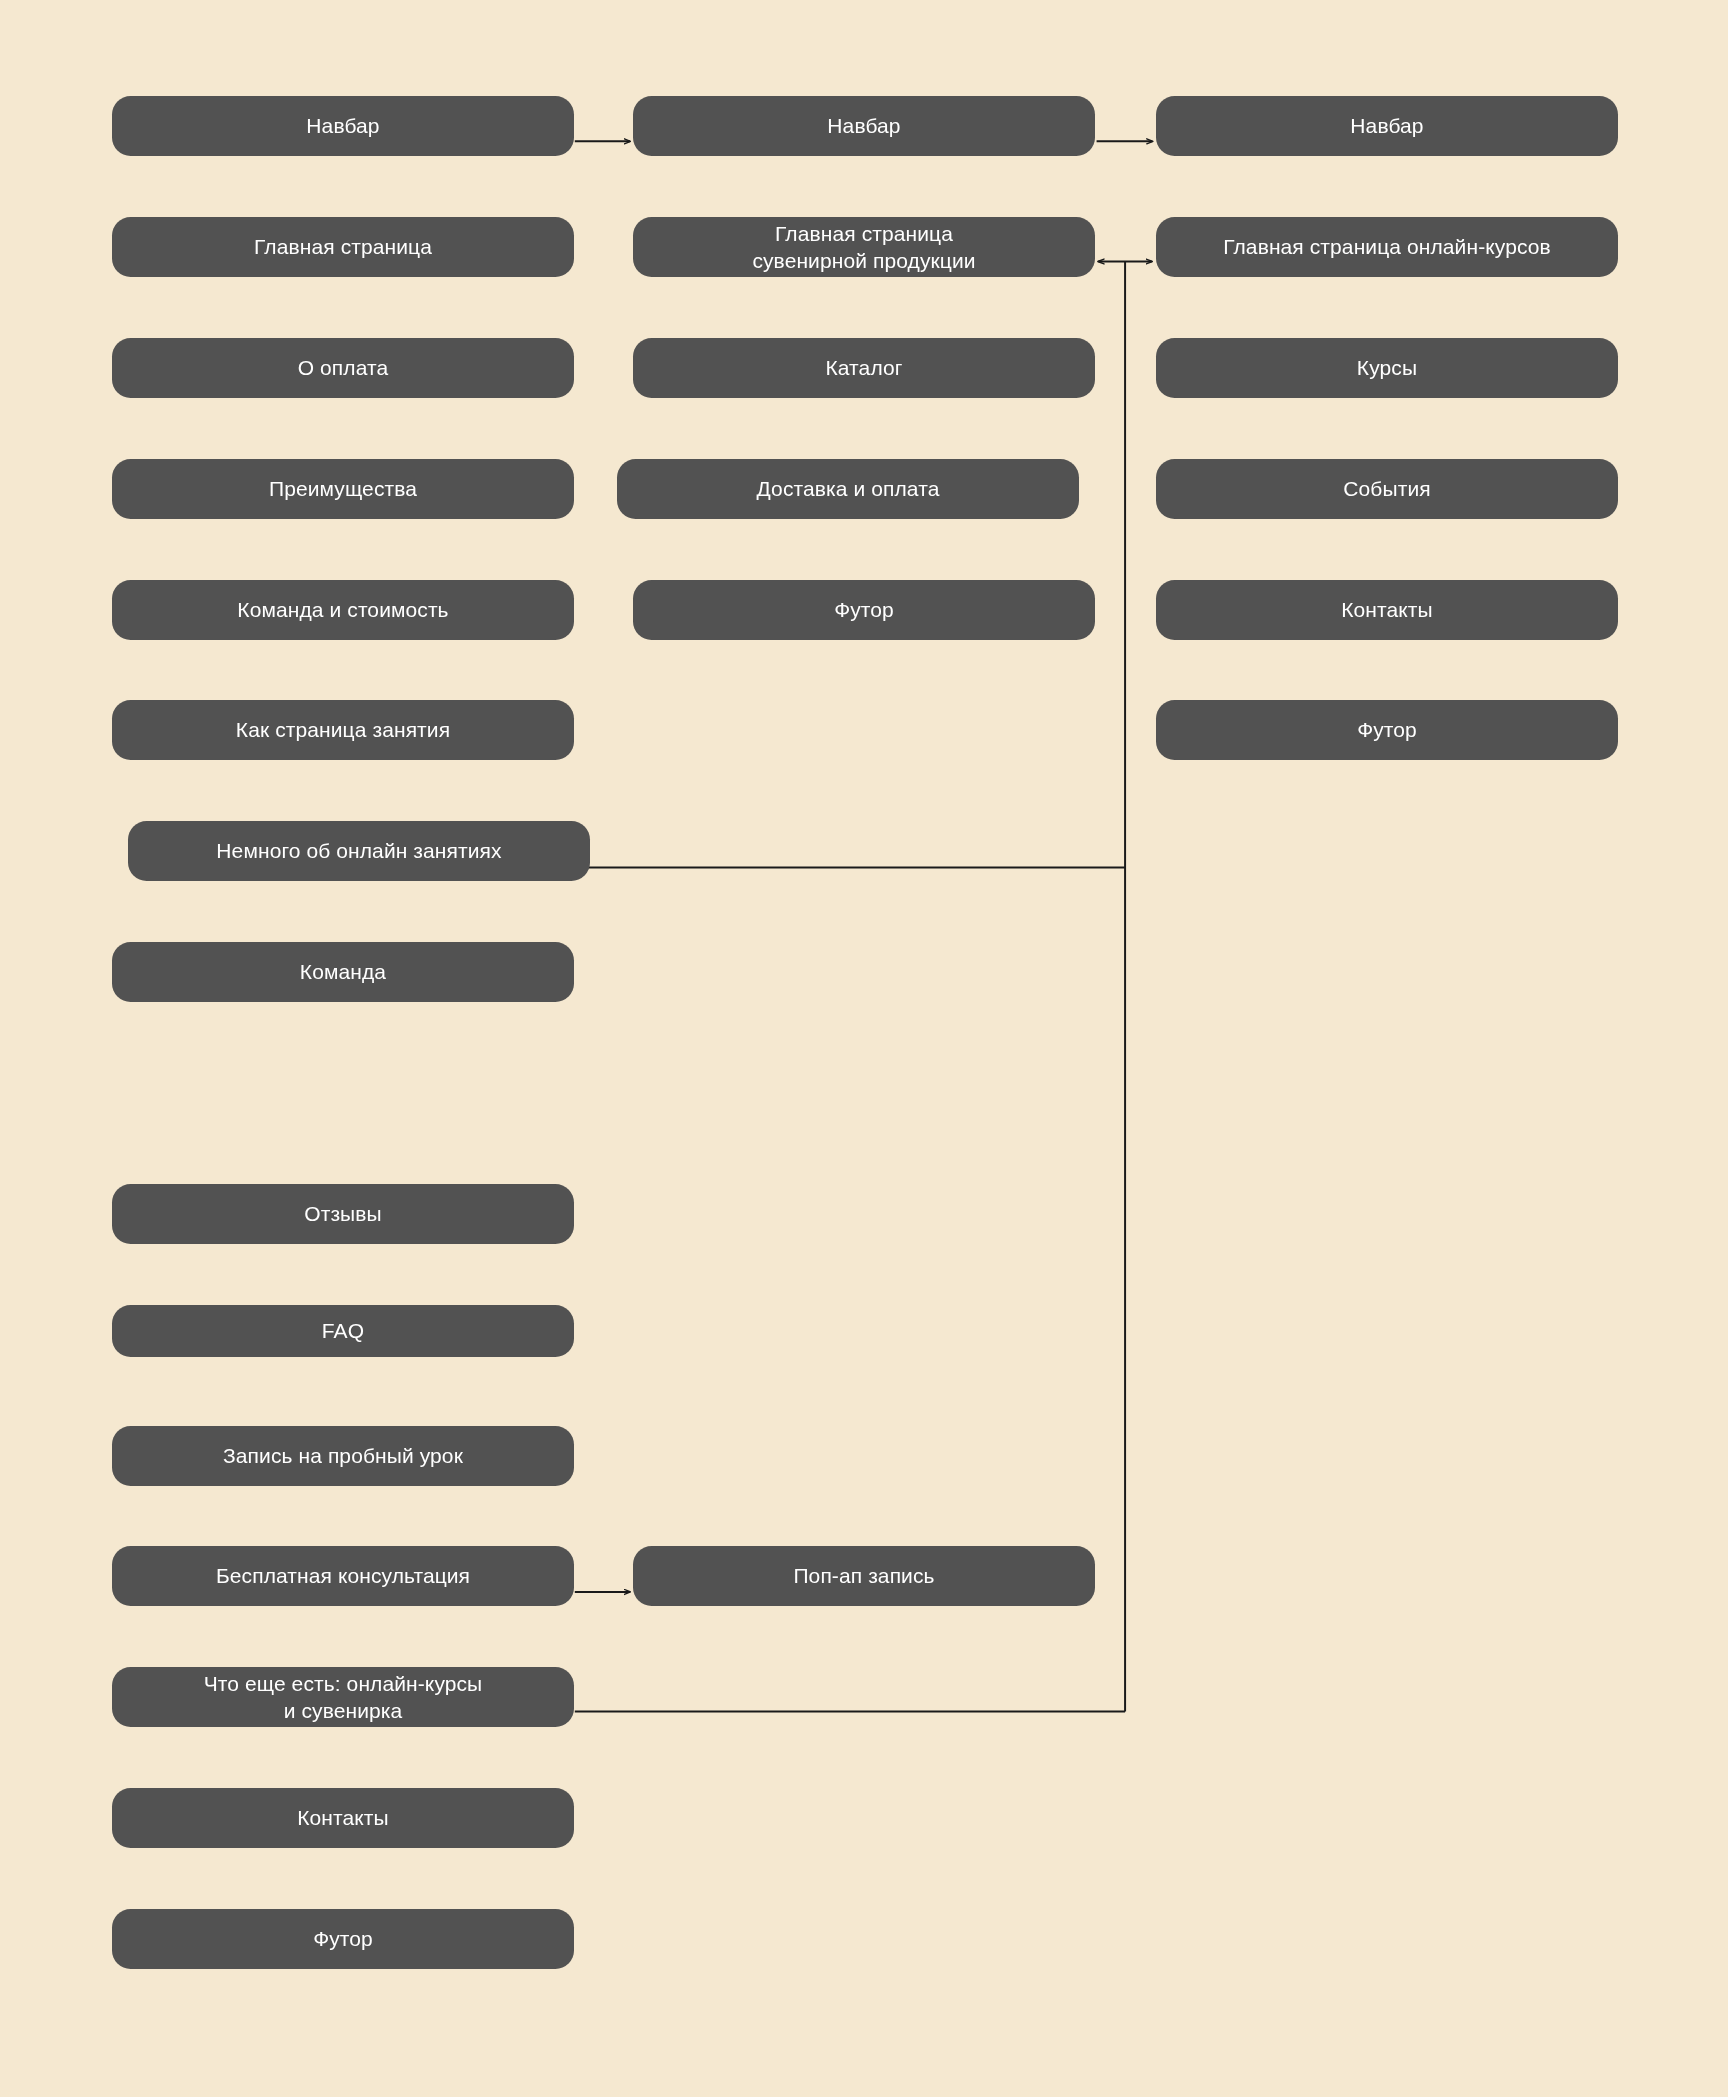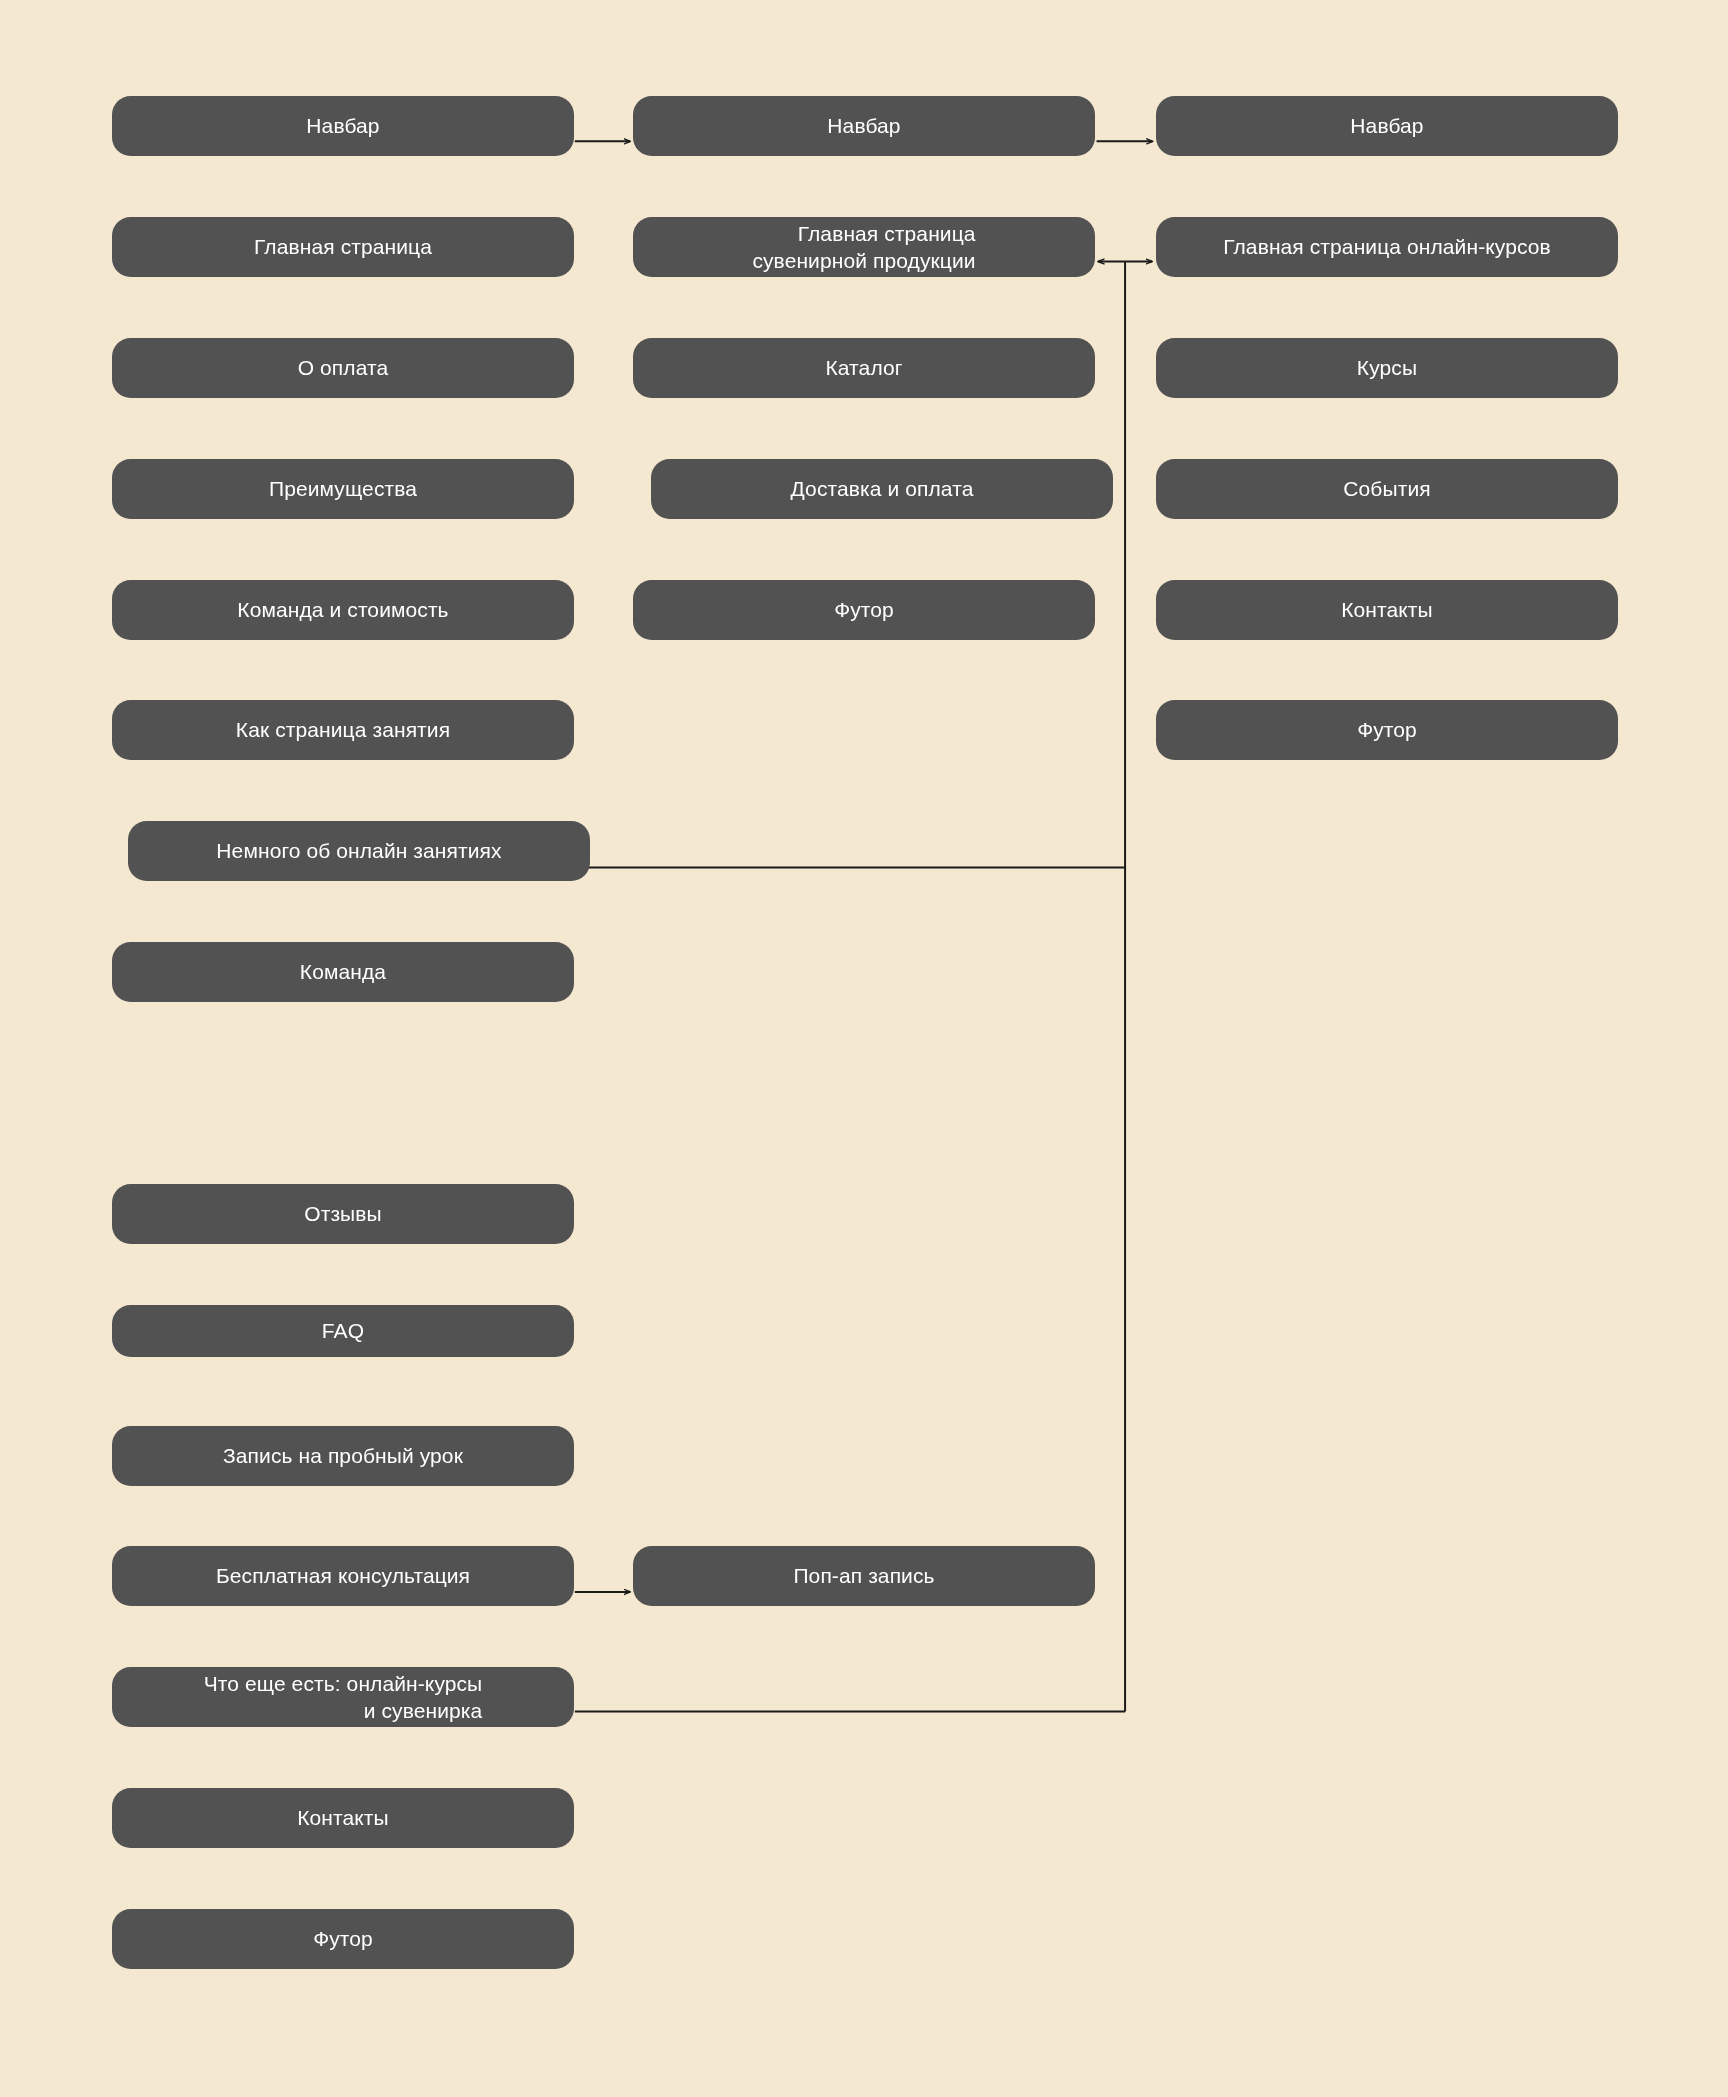--- a/index.html
+++ b/index.html
@@ -29,21 +29,21 @@
   }
   .node {
     position: absolute;
     box-sizing: border-box;
     background: #525252;
     border-radius: 18.6px;
     color: #ffffff;
     display: flex;
     align-items: center;
     justify-content: center;
-    text-align: right;
+    text-align: center;
     z-index: 2;
     padding: 2.5px 16px;
   }
   .node .label {
     font-size: 21px;
     line-height: 1.30;
     font-weight: 400;
     letter-spacing: 0.1px;
     white-space: pre-line;
     color: #ffffff;
@@ -150,21 +150,21 @@
 
   <div class="node" style="left:633px; top:217px; width:462px; height:60px;">
     <span class="label">Главная страница
 сувенирной продукции</span>
   </div>
 
   <div class="node" style="left:633px; top:338px; width:462px; height:60px;">
     <span class="label">Каталог</span>
   </div>
 
-  <div class="node" style="left:651px; top:459px; width:462px; height:60px;">
+  <div class="node" style="left:617px; top:459px; width:462px; height:60px;">
     <span class="label">Доставка и оплата</span>
   </div>
 
   <div class="node" style="left:633px; top:580px; width:462px; height:60px;">
     <span class="label">Футор</span>
   </div>
 
   <div class="node" style="left:633px; top:1546px; width:462px; height:60px;">
     <span class="label">Поп-ап запись</span>
   </div>

